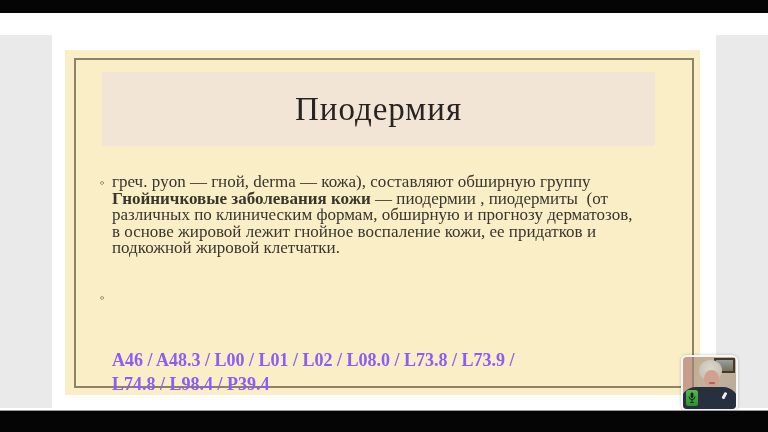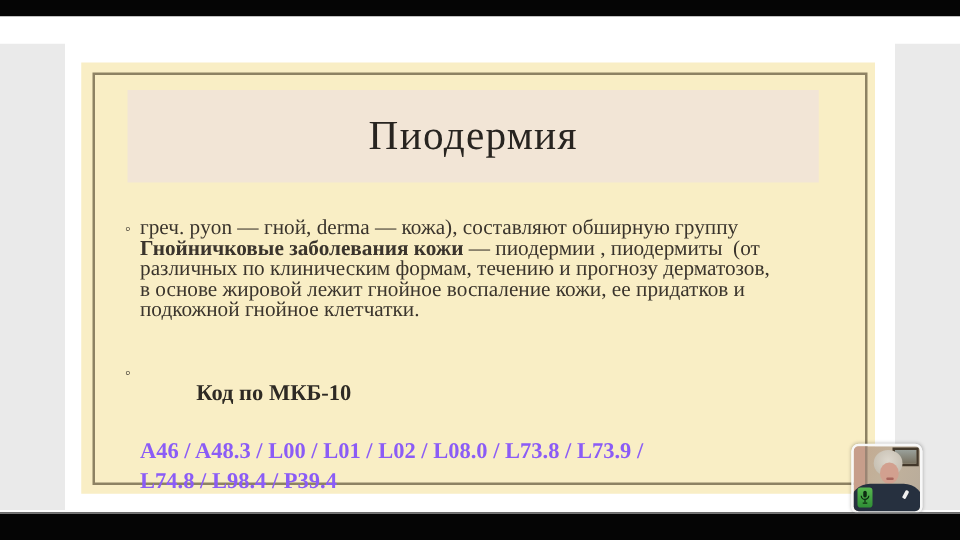--- a/index.html
+++ b/index.html
@@ -103,27 +103,27 @@
 
       <div class="title-band">
         <div class="slide-title">Пиодермия</div>
       </div>
 
       <div class="body-block">
         <div class="para">
           <span class="bullet">◦</span>
           <div class="line">греч. pyon — гной, derma — кожа), составляют обширную группу</div>
           <div class="line"><span class="bold">Гнойничковые заболевания кожи</span><span> — пиодермии , пиодермиты  (от</span></div>
-          <div class="line">различных по клиническим формам, течению и прогнозу дерматозов,</div>
+          <div class="line">различных по клиническим формам, обширную и прогнозу дерматозов,</div>
           <div class="line">в основе жировой лежит гнойное воспаление кожи, ее придатков и</div>
-          <div class="line">подкожной гнойное клетчатки.</div>
+          <div class="line">подкожной жировой клетчатки.</div>
         </div>
 
         <div class="icd-head">
-          <span class="bullet">◦</span><span>Код по МКБ-10</span>
+          <span class="bullet">◦</span>
         </div>
         <div class="icd-codes">
           <div class="line">A46 / A48.3 / L00 / L01 / L02 / L08.0 / L73.8 / L73.9 /</div>
           <div class="line">L74.8 / L98.4 / P39.4</div>
         </div>
       </div>
     </div>
 
     <div class="webcam">
       <div class="wall-strip"></div>

